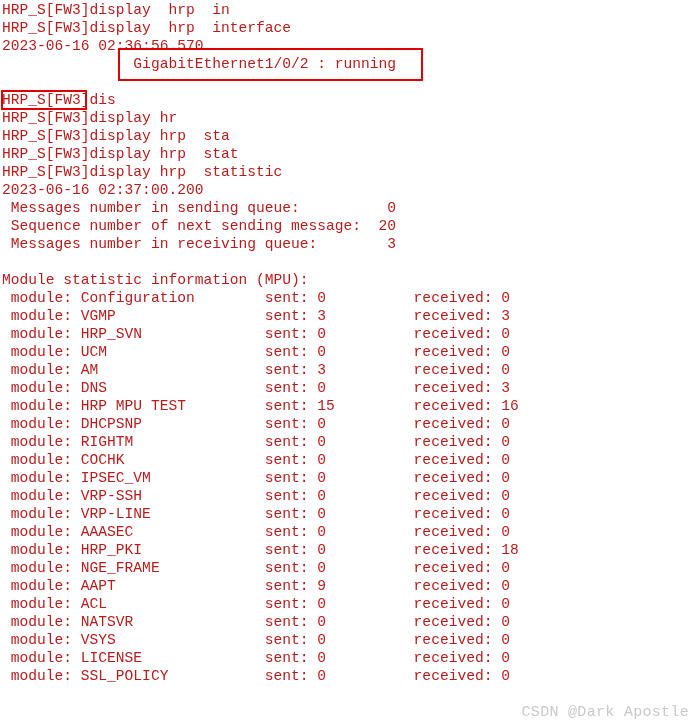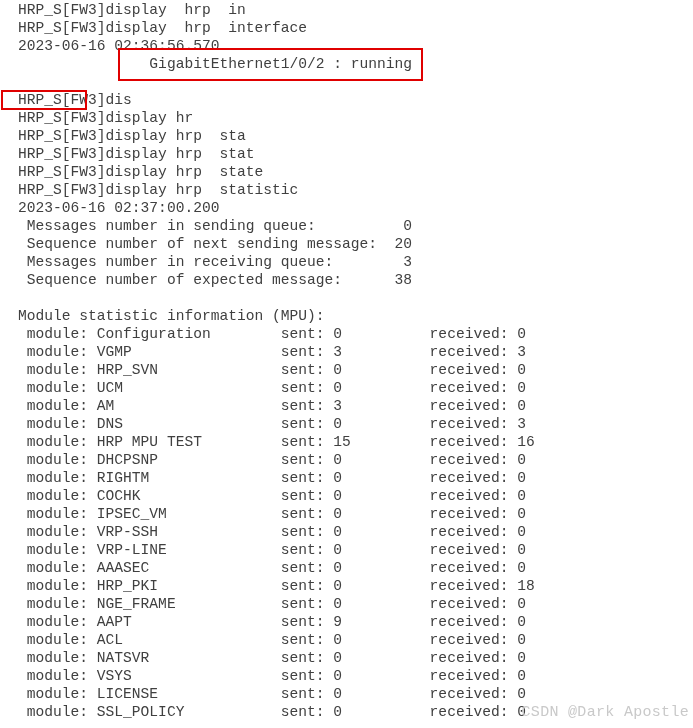--- a/index.html
+++ b/index.html
@@ -24,22 +24,22 @@
     left: 0;
     top: 0;
     width: 693px;
     padding: 1px 0 0 0;
     box-sizing: border-box;
   }
   .line {
     white-space: pre;
     height: 18px;
     line-height: 18px;
-    padding-left: 18px;
-    color: #404040;
+    padding-left: 2px;
+    color: #b91c1c;
   }
   
   .hl-box {
     position: absolute;
     border: 2px solid #e00000;
     box-sizing: border-box;
     pointer-events: none;
     background: transparent;
   }
   #hl-iface {
@@ -76,27 +76,25 @@
 
     <div class="line">HRP_S[FW3]display  hrp  in</div>
     <div class="line">HRP_S[FW3]display  hrp  interface</div>
     <div class="line">2023-06-16 02:36:56.570</div>
     <div class="line">               GigabitEthernet1/0/2 : running</div>
     <div class="line"></div>
     <div class="line">HRP_S[FW3]dis</div>
     <div class="line">HRP_S[FW3]display hr</div>
     <div class="line">HRP_S[FW3]display hrp  sta</div>
     <div class="line">HRP_S[FW3]display hrp  stat</div>
-    <div class="line">HRP_S[FW3]display hrp  state</div>
     <div class="line">HRP_S[FW3]display hrp  statistic</div>
     <div class="line">2023-06-16 02:37:00.200</div>
     <div class="line"> Messages number in sending queue:          0</div>
     <div class="line"> Sequence number of next sending message:  20</div>
     <div class="line"> Messages number in receiving queue:        3</div>
-    <div class="line"> Sequence number of expected message:      38</div>
     <div class="line"></div>
     <div class="line">Module statistic information (MPU):</div>
     <div class="line"> module: Configuration        sent: 0          received: 0</div>
     <div class="line"> module: VGMP                 sent: 3          received: 3</div>
     <div class="line"> module: HRP_SVN              sent: 0          received: 0</div>
     <div class="line"> module: UCM                  sent: 0          received: 0</div>
     <div class="line"> module: AM                   sent: 3          received: 0</div>
     <div class="line"> module: DNS                  sent: 0          received: 3</div>
     <div class="line"> module: HRP MPU TEST         sent: 15         received: 16</div>
     <div class="line"> module: DHCPSNP              sent: 0          received: 0</div>

